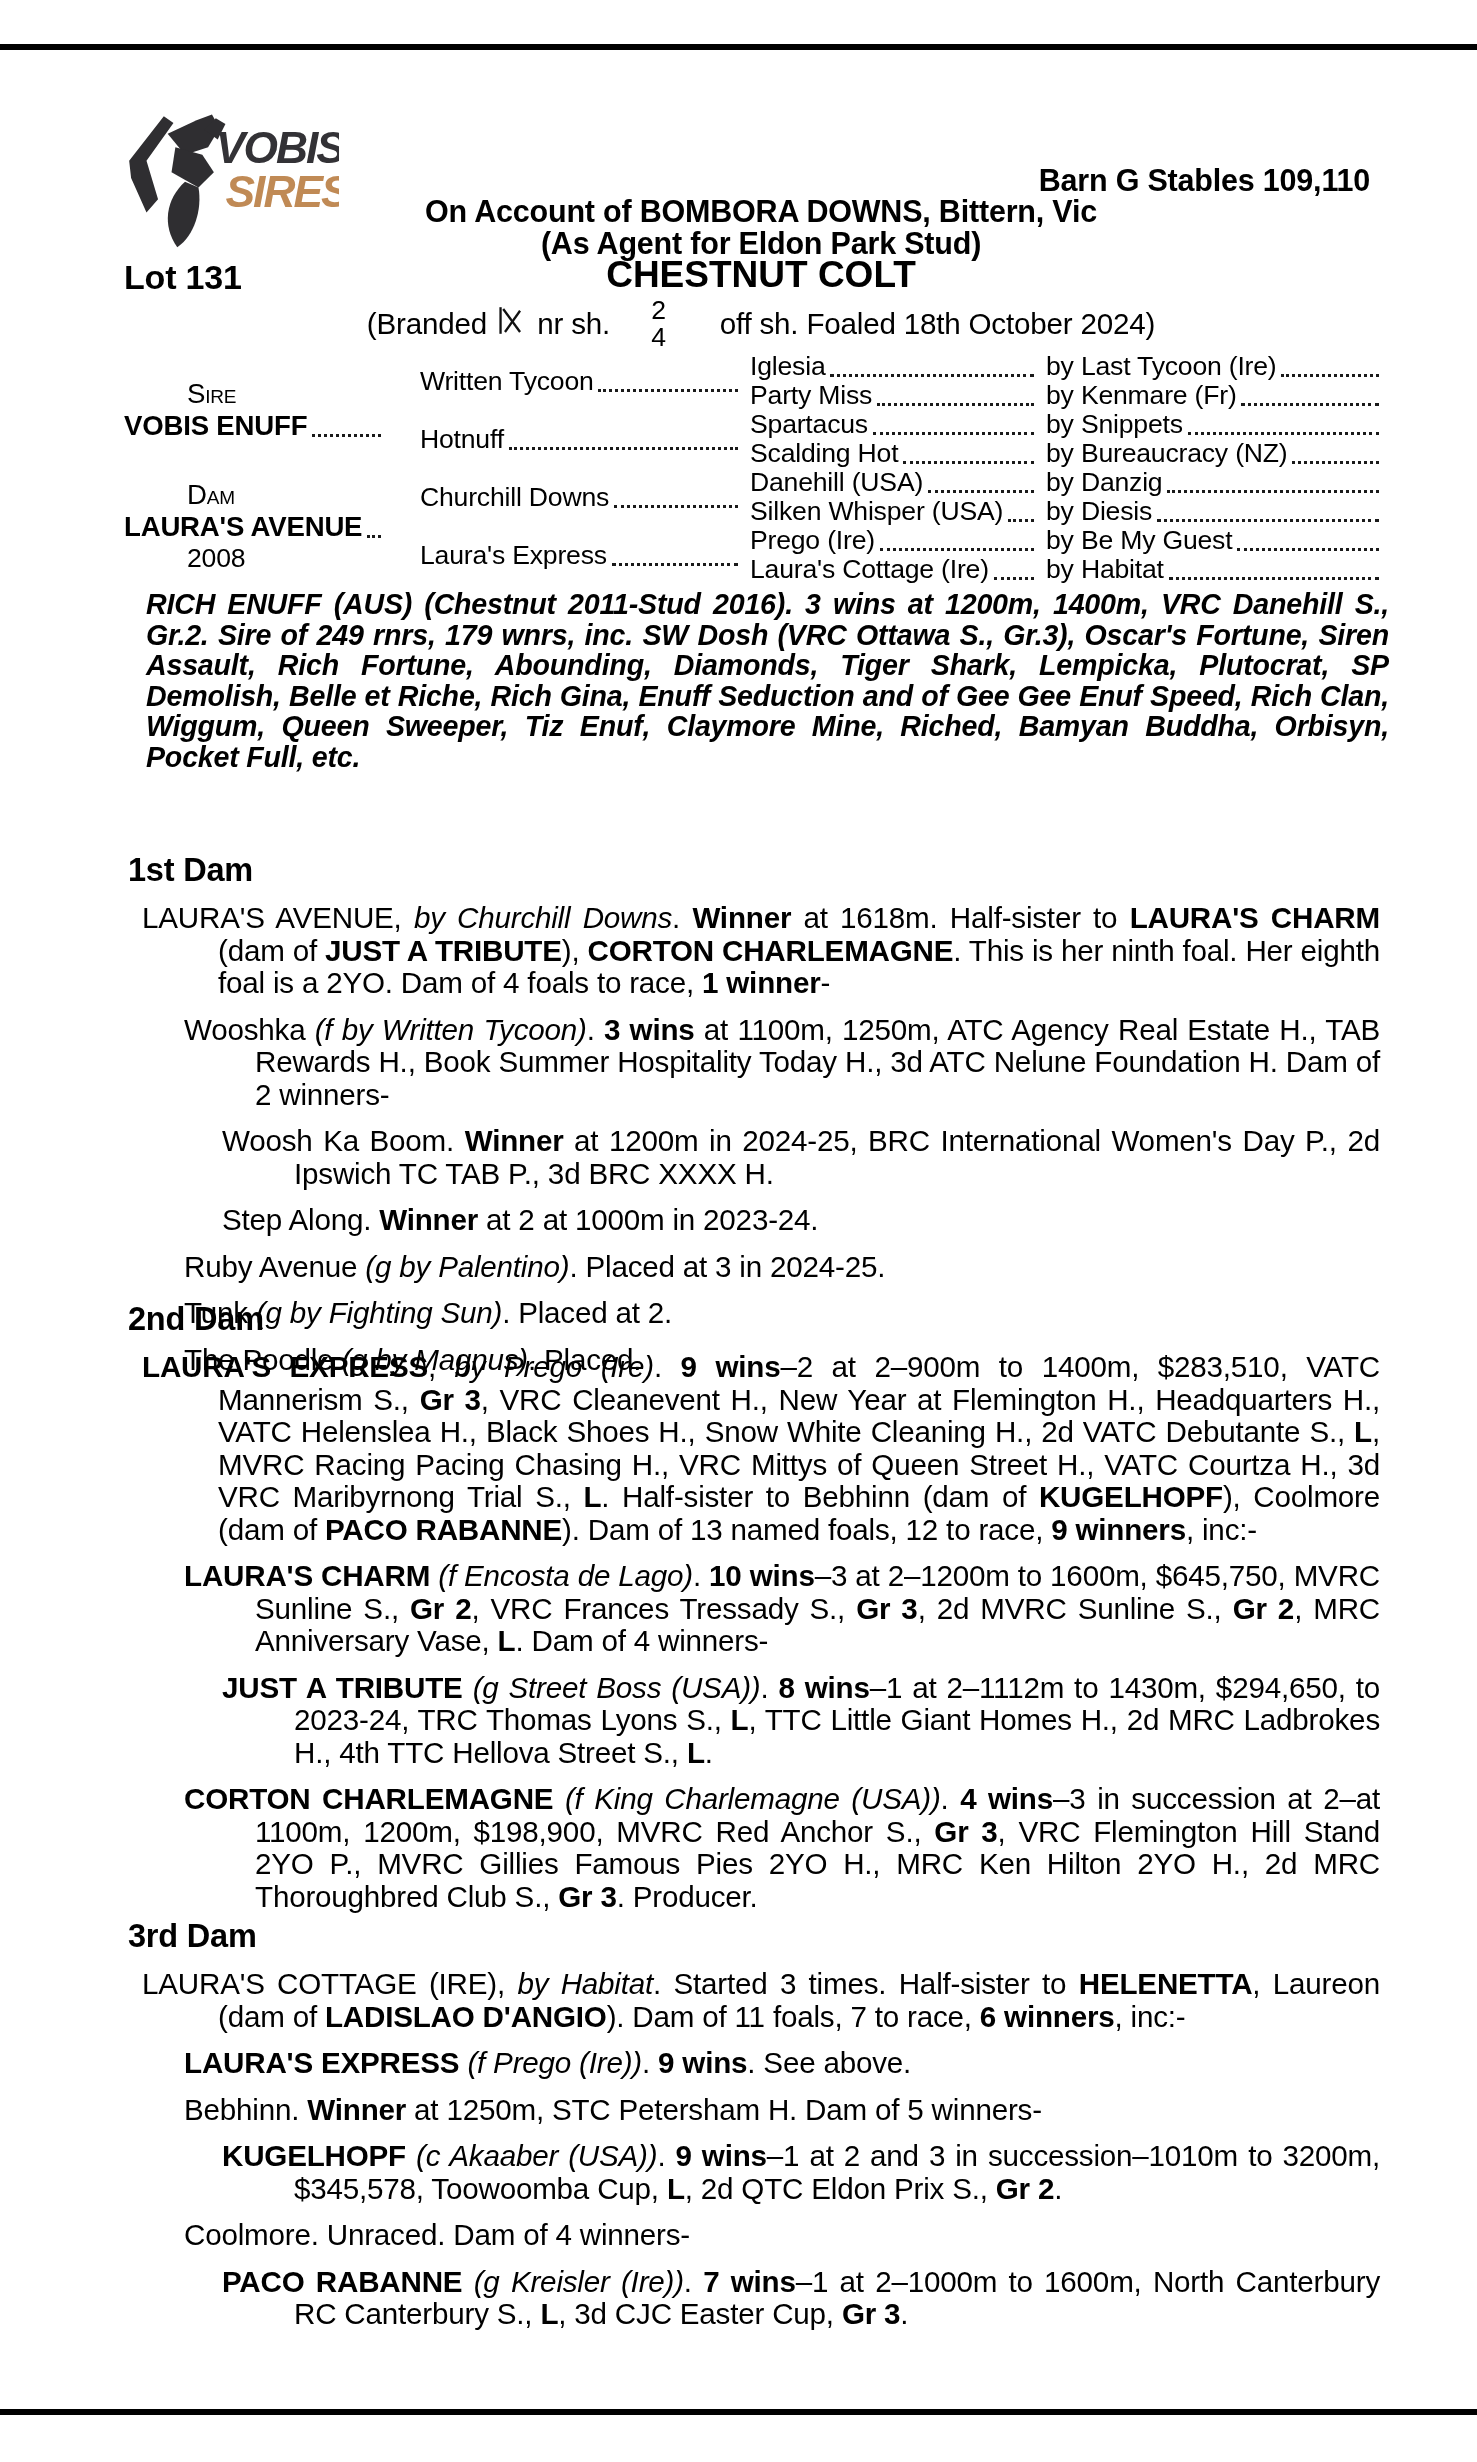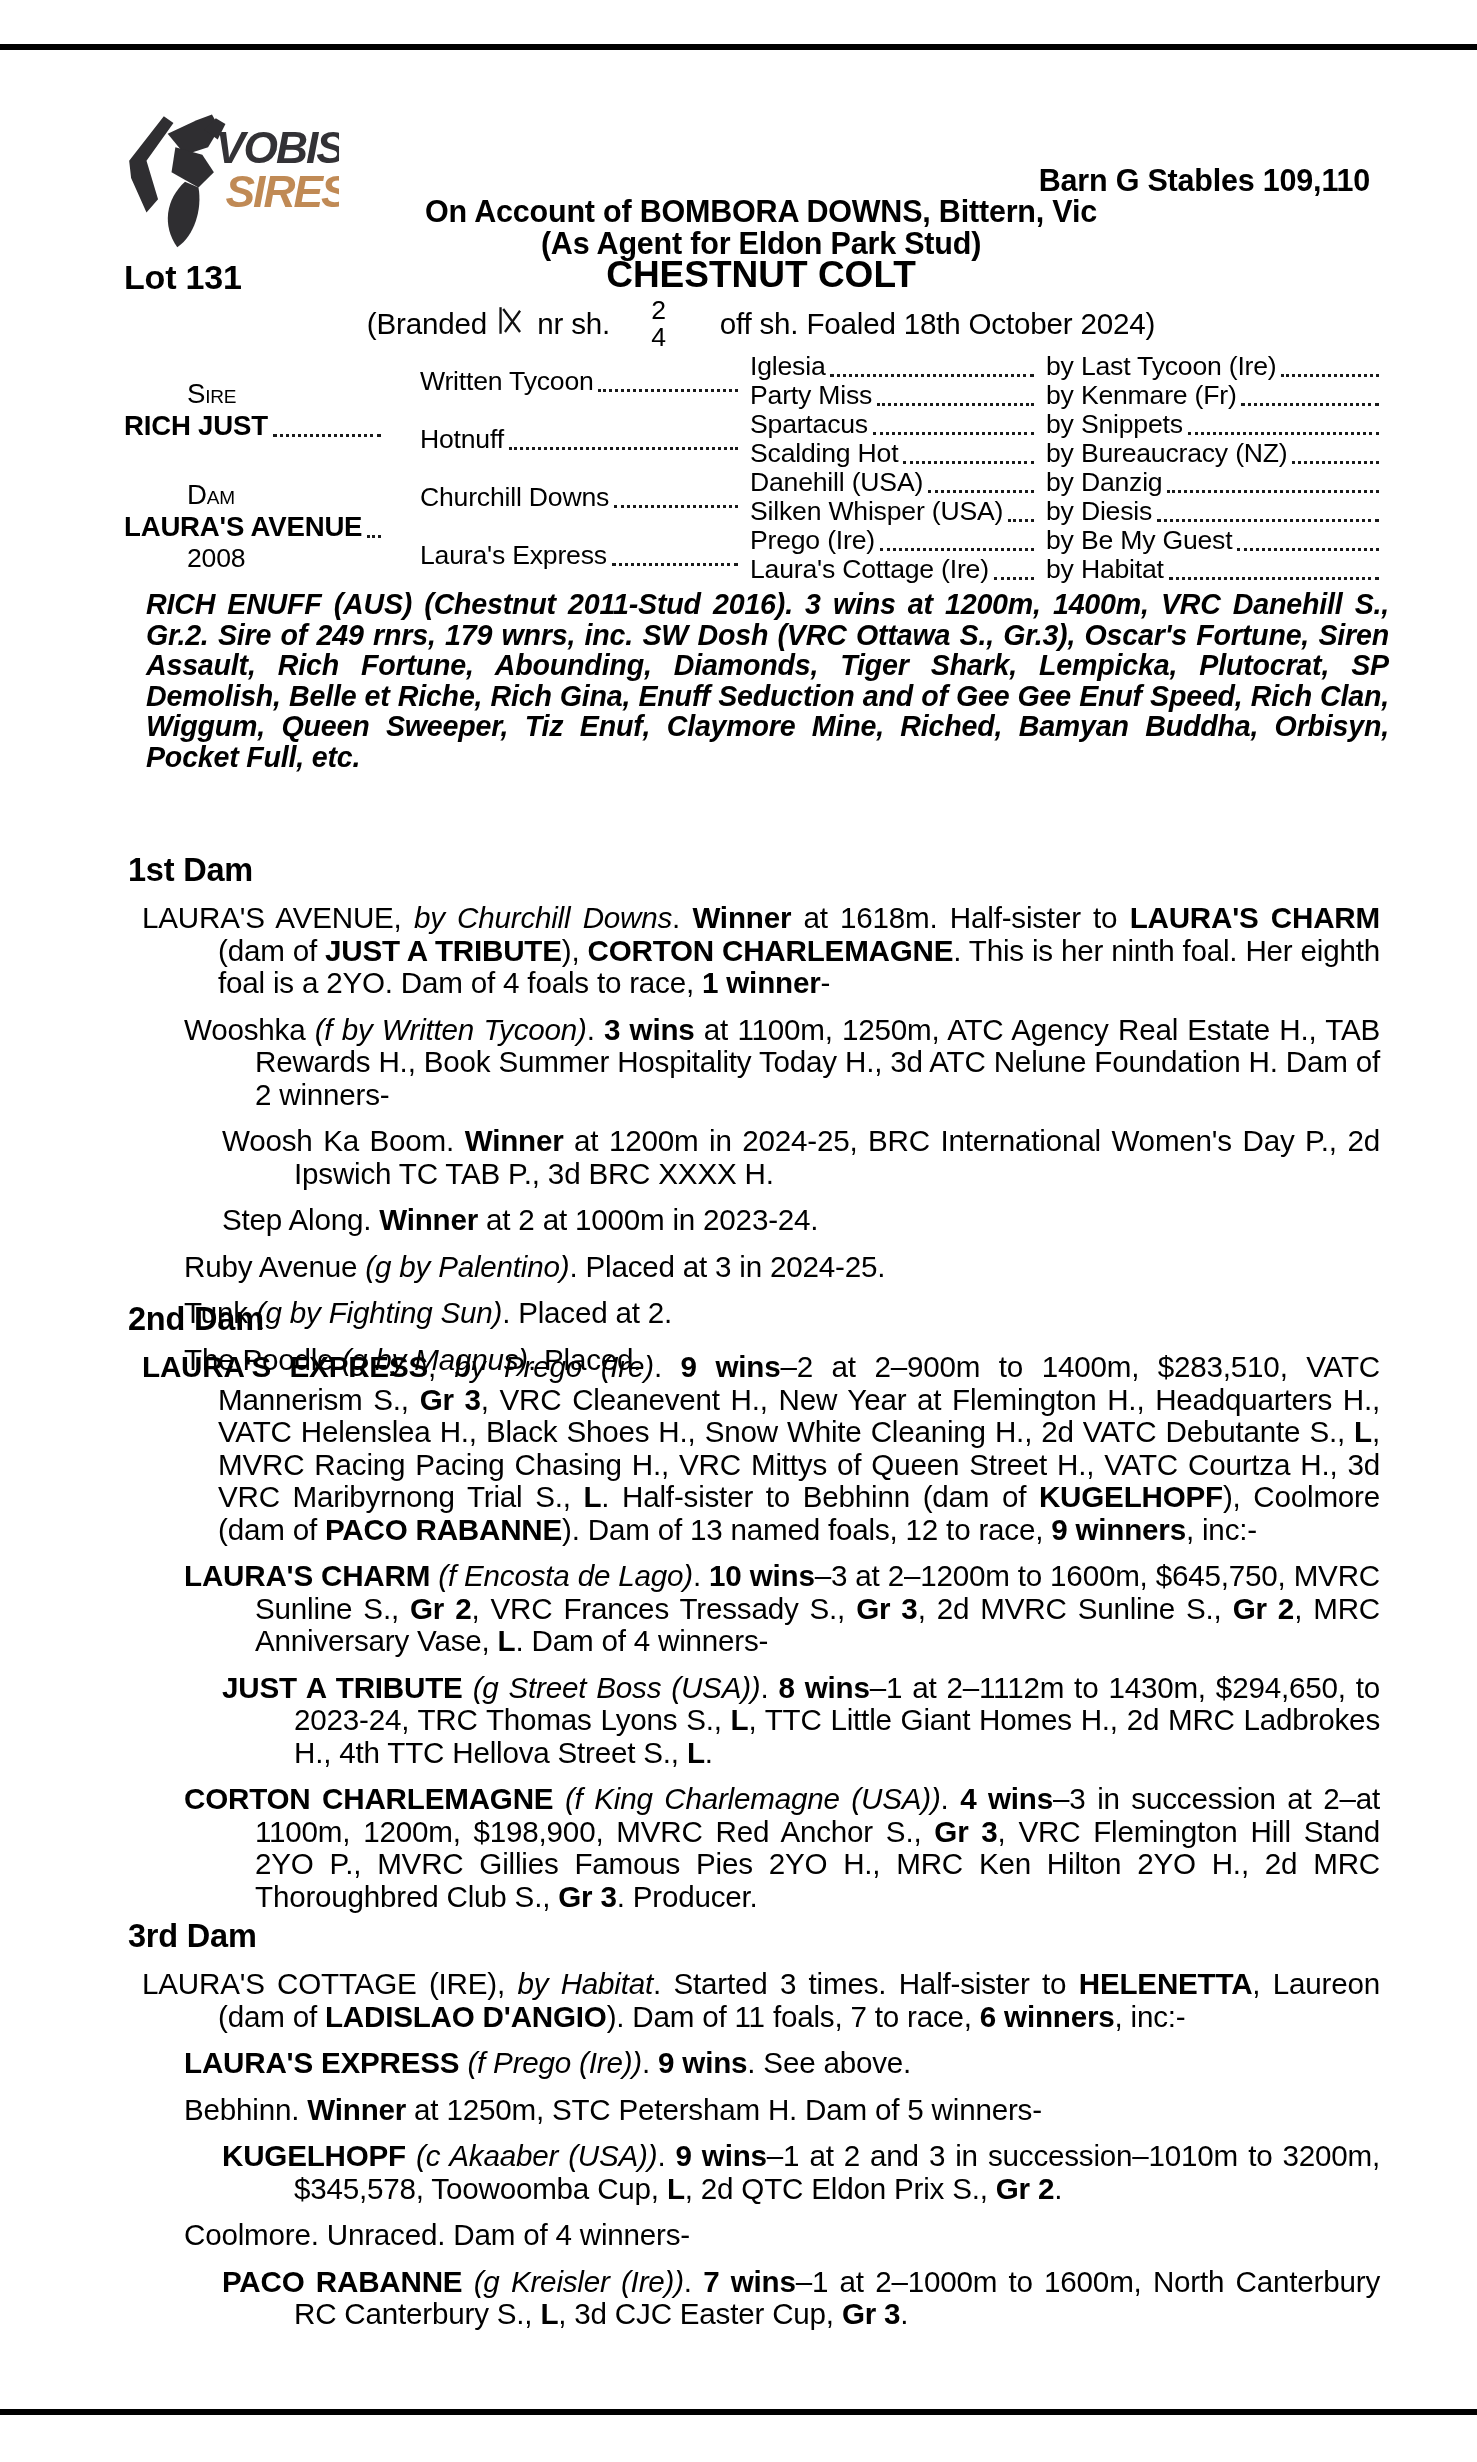--- a/index.html
+++ b/index.html
@@ -107,21 +107,21 @@
       <span>2</span>
       <span>4</span>
     </span>
     <span>off sh. Foaled 18th October 2024)</span>
   </div>
 
   <div class="pedigree">
     <div class="parent-block p-sire">
       <span class="parent-label">Sire</span>
       <span class="parent-name-row">
-        <span class="parent-name">RICH JUST</span>
+        <span class="parent-name">VOBIS ENUFF</span>
         <span class="lead"></span>
       </span>
     </div>
     <div class="parent-block p-dam">
       <span class="parent-label">Dam</span>
       <span class="parent-name-row">
         <span class="parent-name">LAURA'S AVENUE</span>
         <span class="lead"></span>
       </span>
       <span class="dam-year">2008</span>

